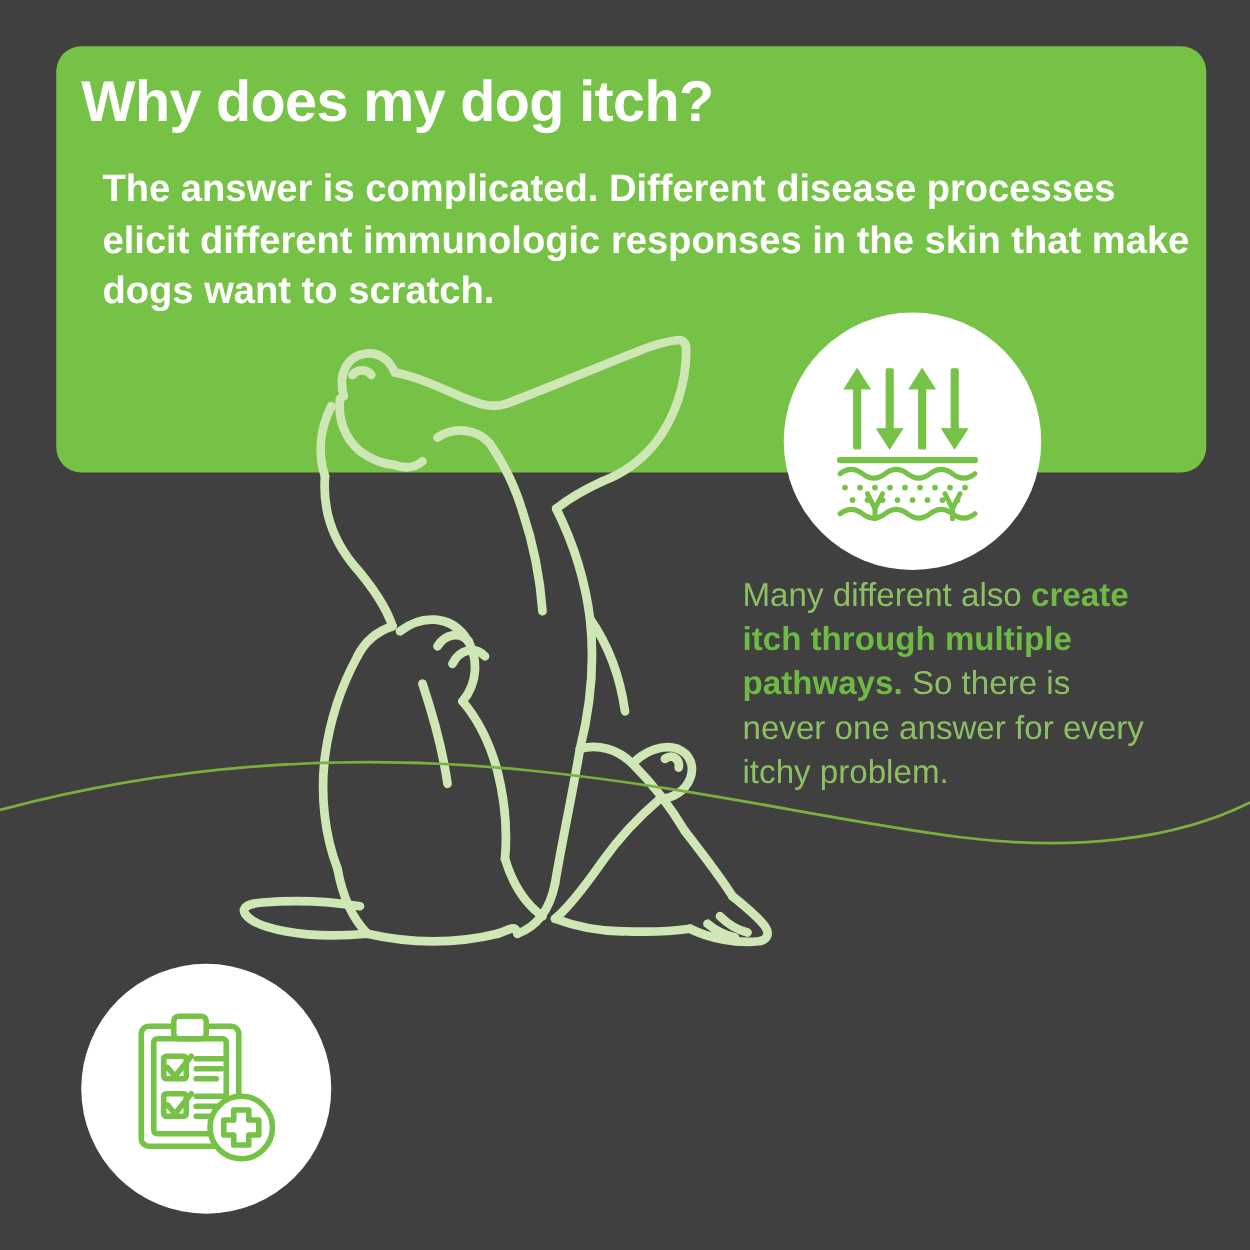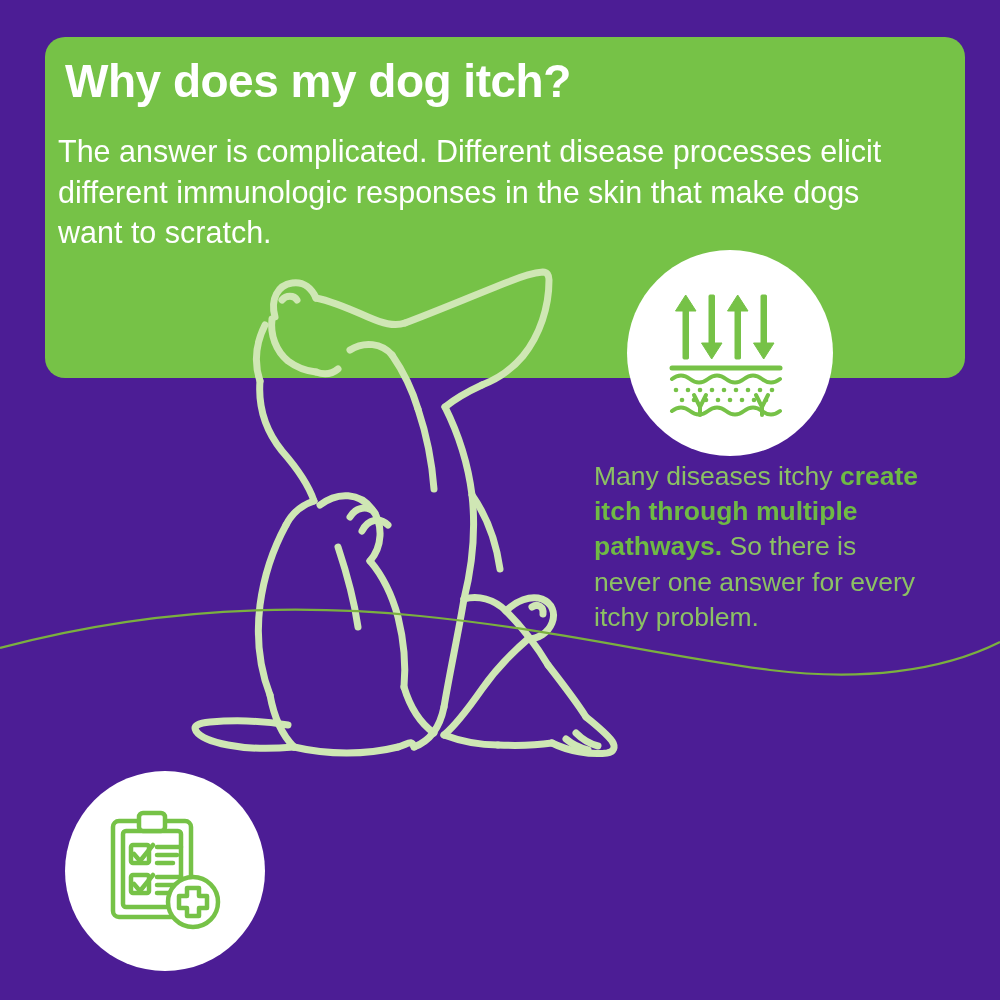--- a/index.html
+++ b/index.html
@@ -12,21 +12,21 @@
     height: 1000px;
     background: #e9f4dc;
     font-family: "Liberation Sans", sans-serif;
     overflow: hidden;
   }
 
   #infographic {
     position: relative;
     width: 1000px;
     height: 1000px;
-    background: #4c1d95;
+    background: #404040;
     overflow: hidden;
   }
 
   
   .dog-art {
     position: absolute;
     left: 20px;
     top: 255px;
     width: 620px;
     height: 530px;
@@ -54,26 +54,26 @@
     color: #ffffff;
     font-size: 46px;
     font-weight: bold;
     letter-spacing: -0.5px;
     line-height: 1.15;
     z-index: 4;
   }
 
   .header-body {
     position: absolute;
-    left: 58px;
+    left: 82px;
     top: 131px;
     width: 870px;
     color: #ffffff;
     font-size: 30.5px;
-    font-weight: normal;
+    font-weight: bold;
     line-height: 1.33;
     z-index: 4;
   }
 
   
   .swoosh {
     position: absolute;
     left: 0;
     top: 560px;
     width: 1000px;
@@ -264,21 +264,21 @@
         <path d="M36 120 l0 8"></path>
         <path d="M92 108 l6 12 l6 -12"></path>
         <path d="M98 120 l0 8"></path>
 
         <path d="M8 124 q9 -7 18 0 t18 0 t18 0 t18 0 t18 0 t18 0"></path>
       </g>
     </svg>
   </div>
 
   <div class="text-block block-pathways">
-    <span>Many diseases itchy </span><b>create itch through multiple pathways.</b><span> So there is never one answer for every itchy problem.</span>
+    <span>Many different also </span><b>create itch through multiple pathways.</b><span> So there is never one answer for every itchy problem.</span>
   </div>
 
   <div class="icon-circle clipboard">
     <svg width="128" height="128" viewBox="0 0 128 128" xmlns="http://www.w3.org/2000/svg">
       <g stroke="#76c247" stroke-width="4.5" fill="none" stroke-linecap="round" stroke-linejoin="round">
 
         <rect x="12" y="14" width="78" height="96" rx="6"></rect>
 
         <rect x="22" y="24" width="58" height="76" rx="3"></rect>
 

